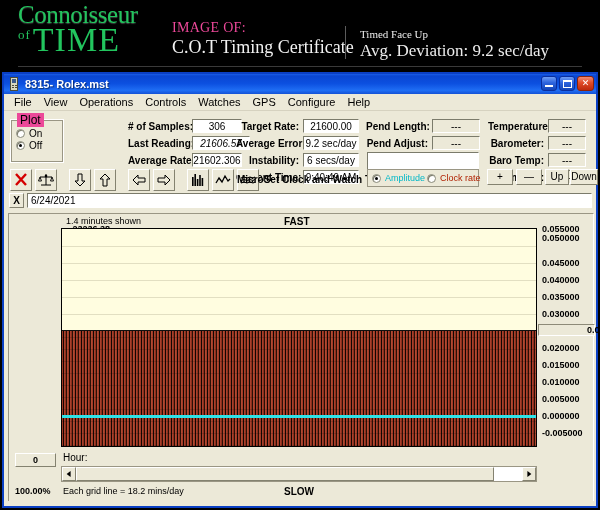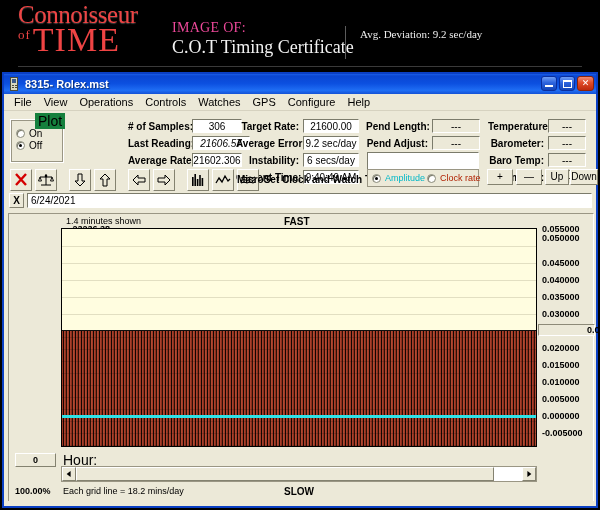--- a/index.html
+++ b/index.html
@@ -13,21 +13,21 @@
 
   
   .banner {
     position: relative;
     width: 600px; height: 70px;
     background: #000;
     overflow: hidden;
   }
   .logo {
     position: absolute; left: 18px; top: 2px;
-    color: #ef4444;
+    color: #22c55e;
     font-family: "Liberation Serif", serif;
     line-height: 1;
   }
   .logo-1 {
     font-size: 25px; letter-spacing: -0.5px;
     text-shadow: 0 1px 1px rgba(255,255,255,.25);
   }
   .logo-2 {
     font-size: 34px; letter-spacing: 1px;
     margin-top: -4px;
@@ -59,21 +59,21 @@
     left: 345px; top: 26px;
     width: 1px; height: 33px;
     background: #5c5c5c;
   }
   .banner-right {
     position: absolute; left: 360px; top: 28px;
     font-family: "Liberation Serif", serif;
     color: #ededed;
   }
   .banner-face { font-size: 11px; line-height: 1.2; }
-  .banner-dev { font-size: 11px; line-height: 1.2; }
+  .banner-dev { font-size: 17px; line-height: 1.2; }
   .banner-rule {
     position: absolute; left: 18px; bottom: 3px;
     width: 564px; height: 1px;
     background: #3a3a3a;
   }
 
   
   .window {
     position: absolute;
     left: 2px; top: 72px;
@@ -168,23 +168,23 @@
     height: 82px;
     background: #ece9d8;
   }
   .grp {
     position: absolute;
     border: 1px solid #fff;
     outline: 1px solid #9a9684;
     outline-offset: -2px;
   }
   .grp-title {
-    position: absolute; top: -7px; left: 24px;
-    background: #15803d;
-    font-size: 14px; padding: 0 3px;
+    position: absolute; top: -7px; left: 6px;
+    background: #ec4899;
+    font-size: 12px; padding: 0 3px;
     color: #000;
     white-space: nowrap;
   }
   .radio-row {
     display: flex; align-items: center;
     font-size: 10px; color: #000;
     margin: 1px 0 0 5px;
     white-space: nowrap;
   }
   .radio {
@@ -388,21 +388,21 @@
     left: 6px; top: 239px;
     width: 41px; height: 14px;
     background: #ece9d8;
     border: 1px solid #fff;
     border-right-color: #848270; border-bottom-color: #848270;
     font-size: 9px; text-align: center; line-height: 12px;
     color: #000; font-weight: bold;
   }
   .hourlbl {
     position: absolute; left: 54px; top: 238px;
-    font-size: 14px; color: #000;
+    font-size: 10px; color: #000;
   }
   .pctlbl {
     position: absolute; left: 6px; top: 272px;
     font-size: 9px; color: #000; font-weight: bold;
   }
   .gridlbl {
     position: absolute; left: 54px; top: 272px;
     font-size: 9px; color: #000;
   }
   .slowlbl {
@@ -462,20 +462,21 @@
   <div class="logo">
     <div class="logo-1">Connoisseur</div>
     <div class="logo-2"><span class="logo-of">of</span><span>TIME</span></div>
   </div>
   <div class="banner-mid">
     <div class="banner-imageof">IMAGE OF:</div>
     <div class="banner-cert">C.O.T Timing Certificate</div>
   </div>
   <div class="banner-div"></div>
   <div class="banner-right">
+    <div class="banner-face">Timed Face Up</div>
     <div class="banner-dev">Avg. Deviation:  9.2 sec/day</div>
   </div>
   <div class="banner-rule"></div>
 </div>
 
 <div class="window">
 
   <div class="titlebar">
     <span class="titlebar-icon">
       <i class="ti-body"></i>

